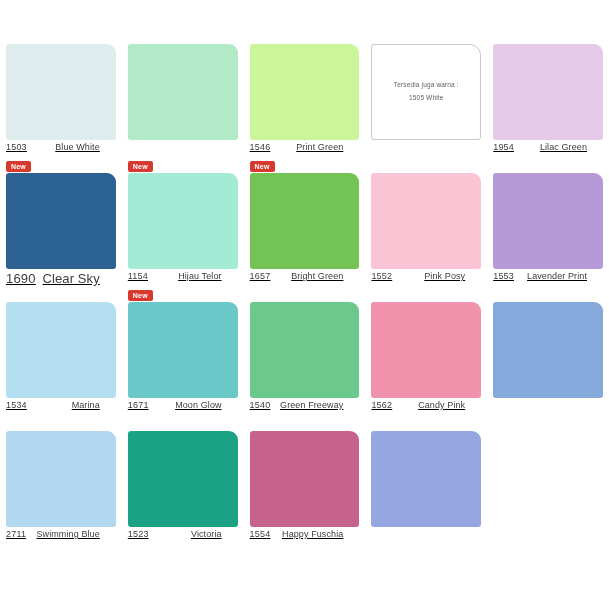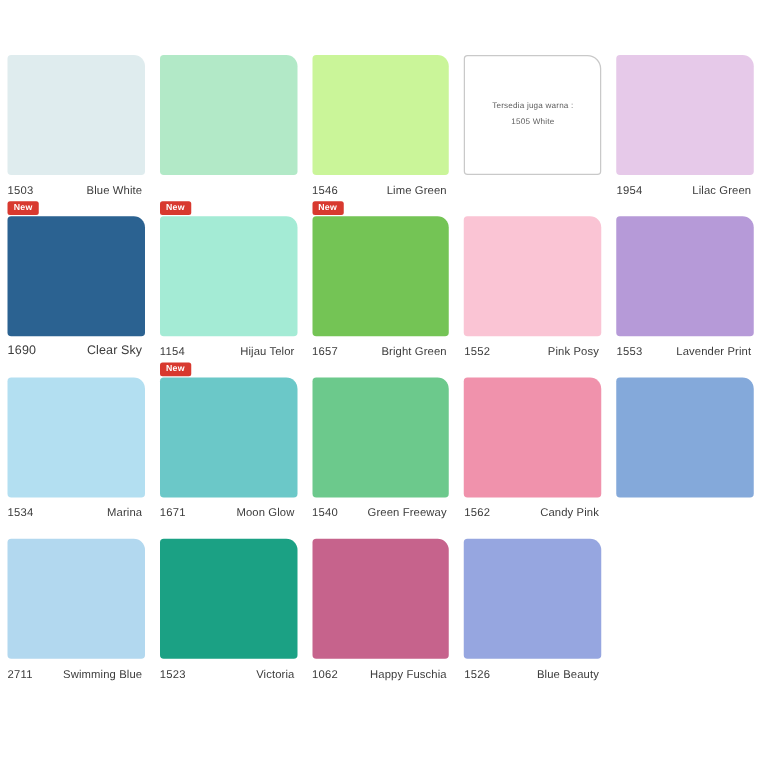--- a/index.html
+++ b/index.html
@@ -54,41 +54,42 @@
   .note-line{
     font-size:6.5px;
     color:#5d5d5d;
     letter-spacing:.15px;
     line-height:1.35;
     text-align:center;
     white-space:nowrap;
   }
   .label-row{
     position:absolute;
-    left:6px;right:8px;
+    left:6px;right:22px;
     top:99px;
     height:14px;
     display:flex;
-    align-items:flex-end;
+    align-items:flex-start;
     justify-content:space-between;
+    text-decoration:underline;
   }
   .code{
     font-size:9px;
     color:#3b3b3b;
     letter-spacing:.2px;
     line-height:1;
   }
   .cname{
     font-size:9px;
     color:#3b3b3b;
     letter-spacing:.1px;
     line-height:1;
     text-align:right;
   }
-  .cell.small .code,.cell.small .cname{font-size:10px;}
+  .cell.small .code,.cell.small .cname{font-size:13px;}
   .badge{
     position:absolute;
     left:6px;
     top:-12px;
     background:#d8392f;
     color:#ffffff;
     font-size:7px;
     font-weight:bold;
     letter-spacing:.2px;
     padding:1.5px 5px 2px 5px;
@@ -116,21 +117,21 @@
         <div class="chip-wrap">
           <div class="chip" style="background: rgb(178, 233, 199);"></div>
         </div>
       </div>
       <div class="cell">
         <div class="chip-wrap">
           <div class="chip" style="background: rgb(202, 245, 153);"></div>
         </div>
         <div class="label-row">
           <span class="code">1546</span>
-          <span class="cname">Lime Green</span>
+          <span class="cname">Print Green</span>
         </div>
       </div>
       <div class="cell">
         <div class="chip-wrap">
           <div class="chip outline">
             <div class="note-line">Tersedia juga warna :</div>
             <div class="note-line">1505 White</div>
           </div>
         </div>
       </div>
@@ -249,27 +250,23 @@
         <div class="label-row">
           <span class="code">1523</span>
           <span class="cname">Victoria</span>
         </div>
       </div>
       <div class="cell">
         <div class="chip-wrap">
           <div class="chip" style="background: rgb(198, 99, 140);"></div>
         </div>
         <div class="label-row">
-          <span class="code">1062</span>
+          <span class="code">1554</span>
           <span class="cname">Happy Fuschia</span>
         </div>
       </div>
       <div class="cell">
         <div class="chip-wrap">
           <div class="chip" style="background: rgb(150, 166, 224);"></div>
-        </div>
-        <div class="label-row">
-          <span class="code">1526</span>
-          <span class="cname">Blue Beauty</span>
         </div>
       </div>
     </div>
 </div>
 
 </body></html>

